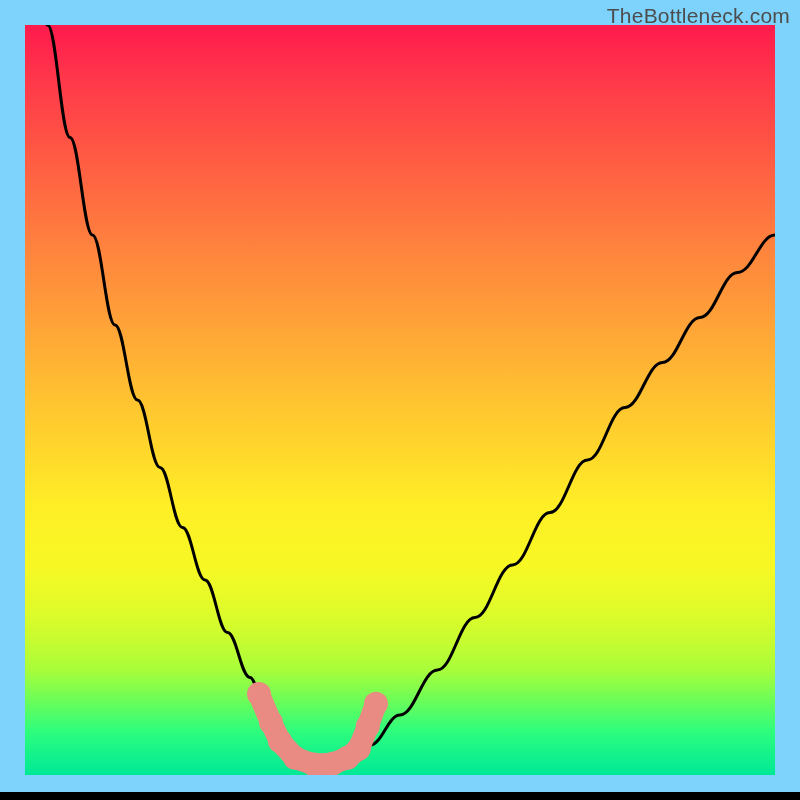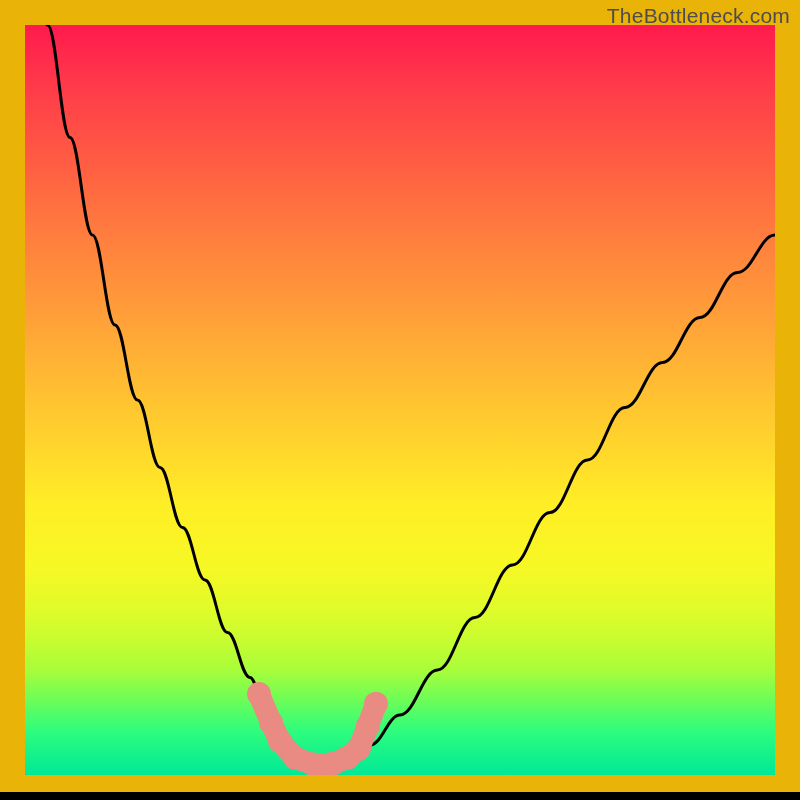--- a/index.html
+++ b/index.html
@@ -10,21 +10,21 @@
     background: #000;
     font-family: Arial, Helvetica, sans-serif;
     overflow: hidden;
   }
   .frame {
     position: absolute;
     top: 0;
     left: 0;
     width: 800px;
     height: 792px;
-    background: #eab308;
+    background: #7dd3fc;
   }
   .plot-area {
     position: absolute;
     top: 25px;
     left: 25px;
     width: 750px;
     height: 750px;
     background: linear-gradient(to bottom,
       #ff1a4d 0%,
       #ff3a4a 8%,

